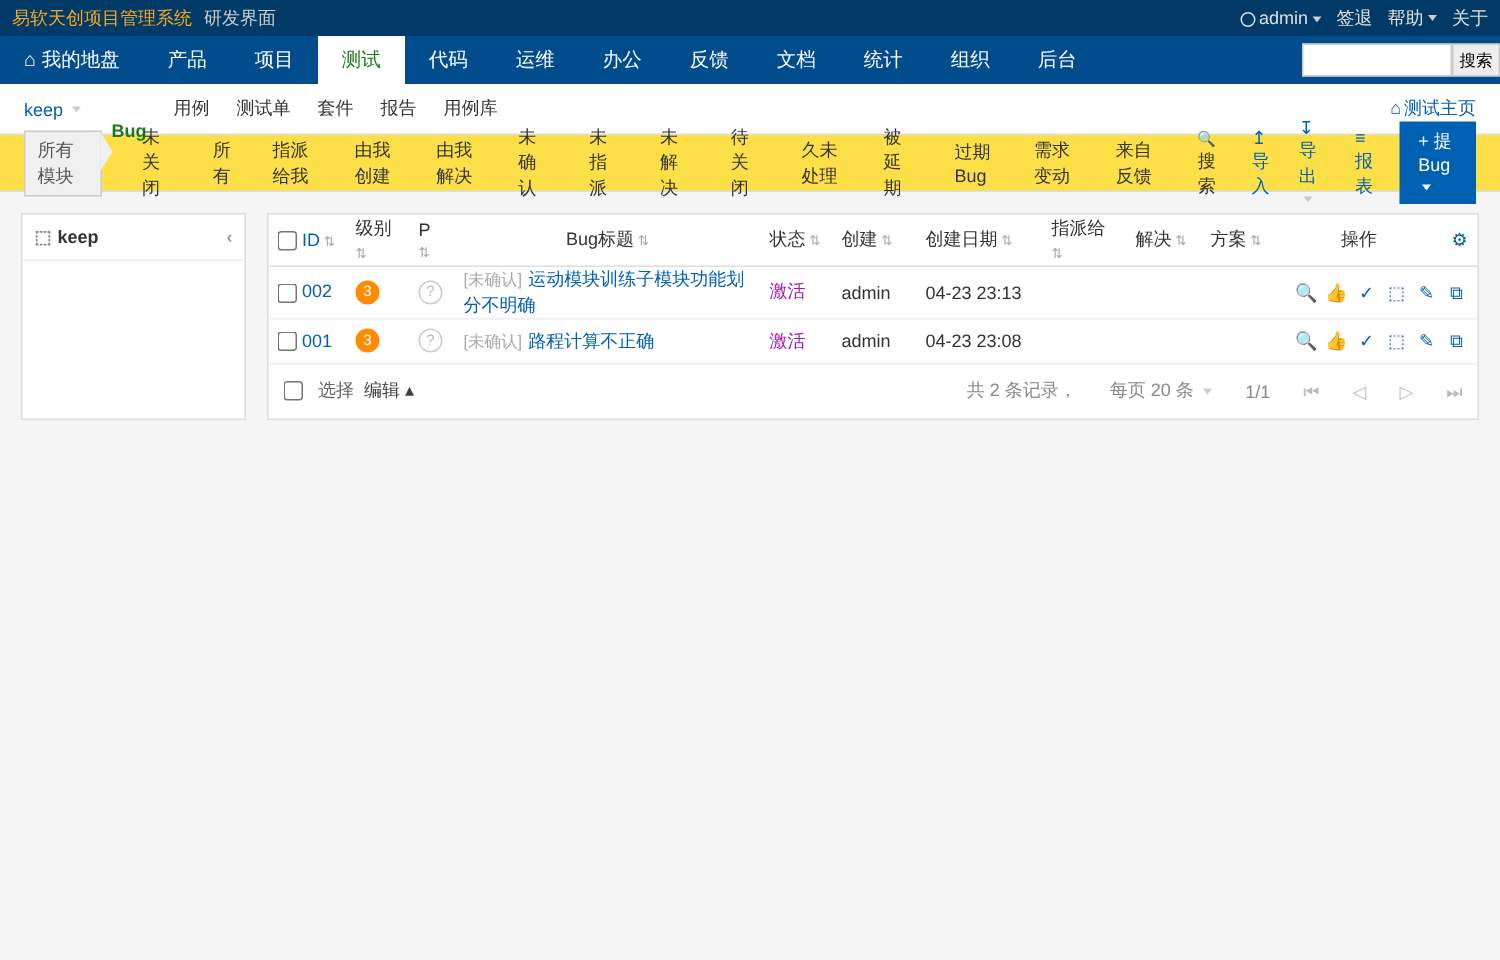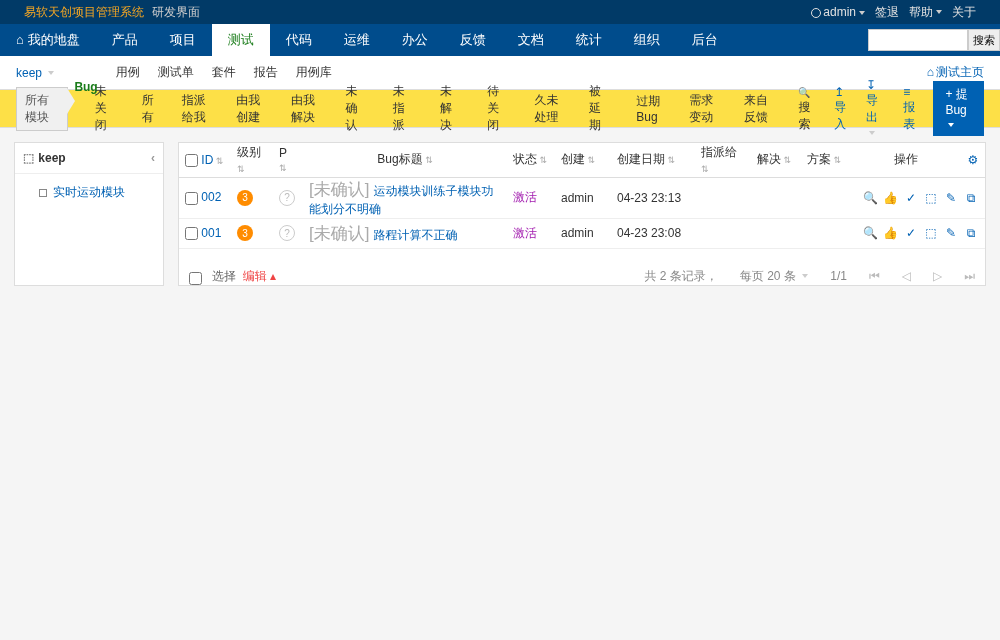--- a/index.html
+++ b/index.html
@@ -1,19 +1,19 @@
 <!DOCTYPE html>
 <html><head>
   <meta charset="utf-8">
   <style>
     * { box-sizing: border-box; margin: 0; padding: 0; }
     body { font-family: "Microsoft YaHei", Arial, sans-serif; font-size: 12px; color: #333; background: #f5f5f5; }
     
     
-    .header { background: #013a67; height: 24px; display: flex; align-items: center; padding: 0 24px; color: #fff; }
+    .header { background: #013a67; height: 24px; display: flex; align-items: center; padding: 0 8px; color: #fff; }
     .header .brand { color: #f5a623; font-size: 12px; }
     .header .subtitle { color: #ccc; margin-left: 8px; font-size: 12px; }
     .header .spacer { flex: 1; }
     .header .user-area { display: flex; align-items: center; gap: 10px; font-size: 12px; }
     .header .user-area span { color: #e0e0e0; cursor: pointer; }
     .user-icon { display: inline-block; width: 10px; height: 10px; border: 1px solid #e0e0e0; border-radius: 50%; position: relative; margin-right: 2px; vertical-align: middle;}
     .caret { display: inline-block; width: 0; height: 0; border-left: 3px solid transparent; border-right: 3px solid transparent; border-top: 4px solid #ccc; margin-left: 3px; vertical-align: middle; }
     
     
     .main-nav { background: #004c8c; height: 32px; display: flex; align-items: center; padding: 0; }
@@ -63,28 +63,28 @@
     
     table { width: 100%; border-collapse: collapse; }
     thead th { height: 34px; border-bottom: 1px solid #ddd; font-weight: normal; color: #333; padding: 0 6px; font-size: 12px; text-align: left; }
     thead th.sortable { color: #0061b3; cursor: pointer; }
     thead th .sort::after { content: " ⇅"; color: #aaa; font-size: 9px; }
     thead th.center, tbody td.center { text-align: center; }
     tbody td { height: 30px; border-bottom: 1px solid #eee; padding: 0 6px; }
     tbody td a { color: #0061b3; cursor: pointer; }
     .sev-badge { display: inline-flex; width: 16px; height: 16px; border-radius: 50%; background: #ff8c00; color: #fff; align-items: center; justify-content: center; font-size: 10px; }
     .pri-badge { display: inline-flex; width: 16px; height: 16px; border-radius: 50%; border: 1px solid #ccc; color: #bbb; align-items: center; justify-content: center; font-size: 10px; }
-    .unconfirm { color: #aaa; font-size: 17px; margin-right: 4px; }
+    .unconfirm { color: #aaa; font-size: 11px; margin-right: 4px; }
     .status-act { color: #a21caf; }
     .row-actions { display: flex; gap: 4px; justify-content: flex-end; }
     .row-actions span { color: #0061b3; cursor: pointer; width: 16px; text-align: center; }
     
-    .table-footer { height: 36px; display: flex; align-items: flex-end; padding: 0 10px; color: #666; }
+    .table-footer { height: 36px; display: flex; align-items: center; padding: 0 10px; color: #666; }
     .table-footer .sel-all { margin-right: 10px; }
-    .table-footer .edit-link { color: #ef4444; cursor: pointer; }
+    .table-footer .edit-link { color: #404040; cursor: pointer; }
     .table-footer .pager { margin-left: auto; display: flex; align-items: center; gap: 22px; color: #888; }
     .table-footer .pager .pg-btn { color: #bbb; cursor: pointer; }
     .gear { color: #0061b3; cursor: pointer; }
     input[type=checkbox] { vertical-align: middle; }
   </style>
 </head>
 <body>
 
 <div class="header">
   <span class="brand">易软天创项目管理系统</span>
@@ -154,21 +154,20 @@
 </div>
 
 <div class="body-wrap">
   <div class="sidebar">
     <div class="sb-head">
       <span class="cube"></span>
       <span>keep</span>
       <span class="collapse">‹</span>
     </div>
     <div class="sb-body">
-      <span class="mod-link bullet">实时运动模块</span>
       <div style="height:10px"></div>
     </div>
   </div>
 
   <div class="main-panel">
     <table>
       <thead>
         <tr>
           <th style="width:52px" class="sortable"><input type="checkbox" style=""> <span>ID</span><span class="sort"></span></th>
           <th style="width:42px"><span>级别</span><span class="sort"></span></th>

